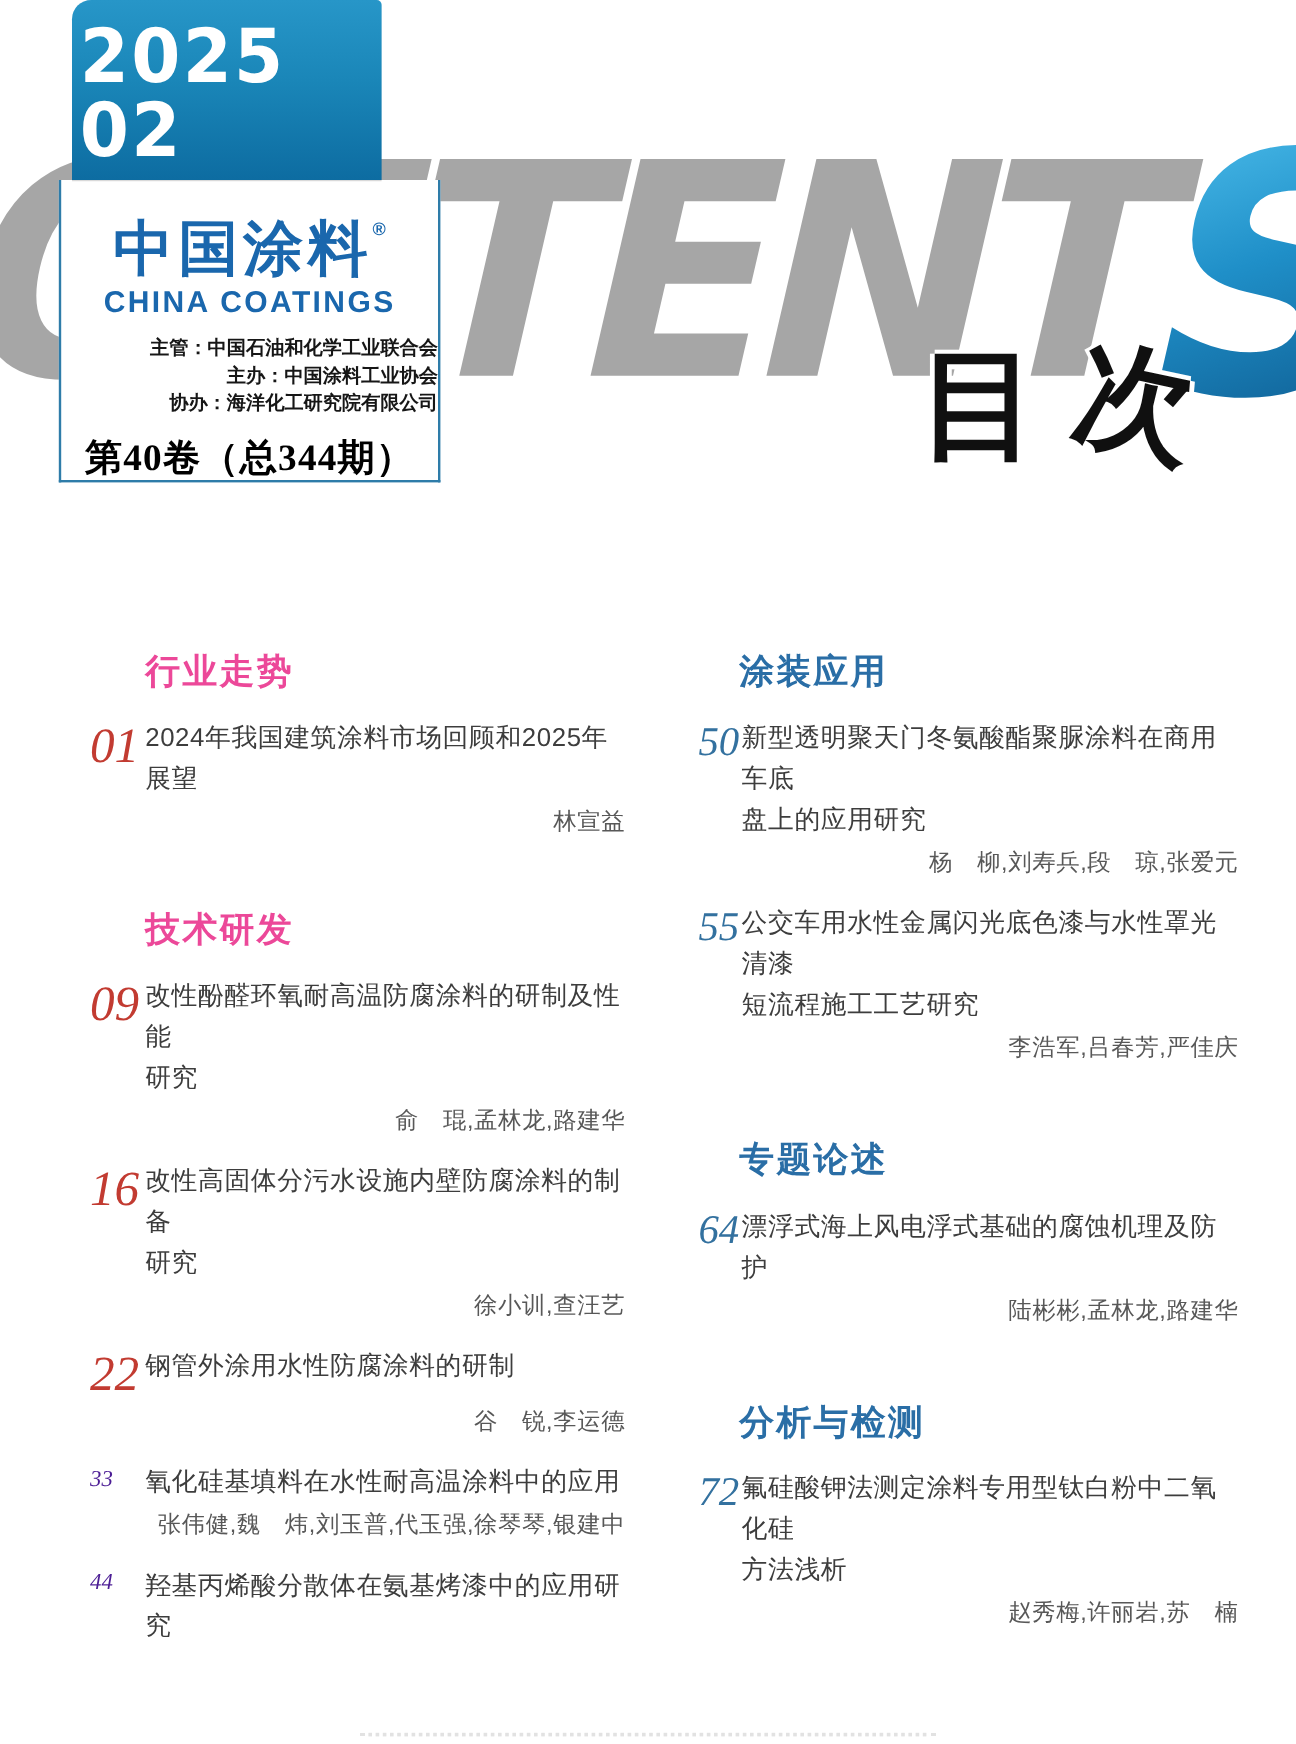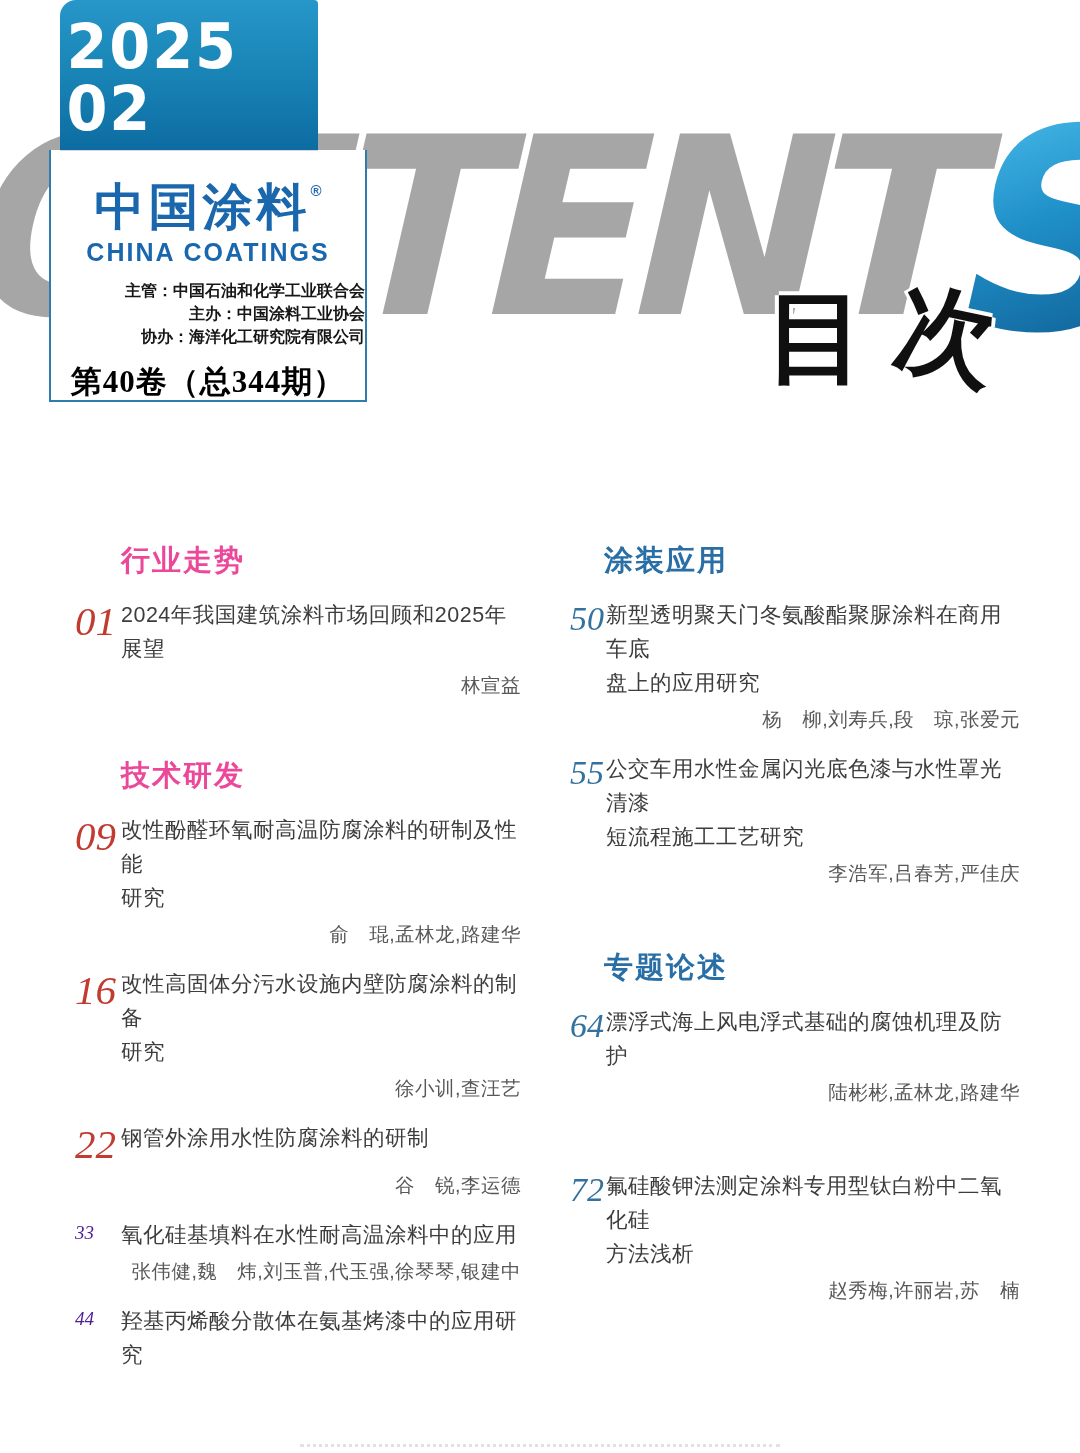--- a/index.html
+++ b/index.html
@@ -73,21 +73,21 @@
   }
   .volume {
     margin-top: 12px;
     font-family: "Liberation Serif", "DejaVu Serif", serif;
     font-weight: bold; font-size: 31px; color: #000; letter-spacing: 1px;
   }
 
   
   .col { position: absolute; z-index: 2; }
   .col-left  { left: 75px;  top: 543px; width: 448px; }
-  .col-right { left: 570px; top: 543px; width: 452px; }
+  .col-right { left: 582px; top: 543px; width: 452px; }
 
   .sec { margin-top: 0; }
   .sec + .sec { margin-top: 58px; }
   .col-right .sec + .sec { margin-top: 62px; }
   .sec-heading {
     font-size: 29px; font-weight: bold; letter-spacing: 2px;
     margin: 0 0 20px 46px; line-height: 1.2;
   }
   .sec-heading.red  { color: #ec4899; }
   .sec-heading.blue { color: #2a6ea6; }
@@ -199,20 +199,21 @@
       </section>
       <section class="sec">
         <h2 class="sec-heading blue">专题论述</h2>
         <div class="entry">
           <div class="pagenum blue-md">64</div>
           <div class="etitle">漂浮式海上风电浮式基础的腐蚀机理及防护</div>
           <div class="eauthors">陆彬彬,孟林龙,路建华</div>
         </div>
       </section>
       <section class="sec">
+        <h2 class="sec-heading blue">分析与检测</h2>
         <div class="entry">
           <div class="pagenum blue-md">72</div>
           <div class="etitle">氟硅酸钾法测定涂料专用型钛白粉中二氧化硅
 方法浅析</div>
           <div class="eauthors">赵秀梅,许丽岩,苏　楠</div>
         </div>
       </section>
     </div>
 
   <div class="bottom-rule"></div>

